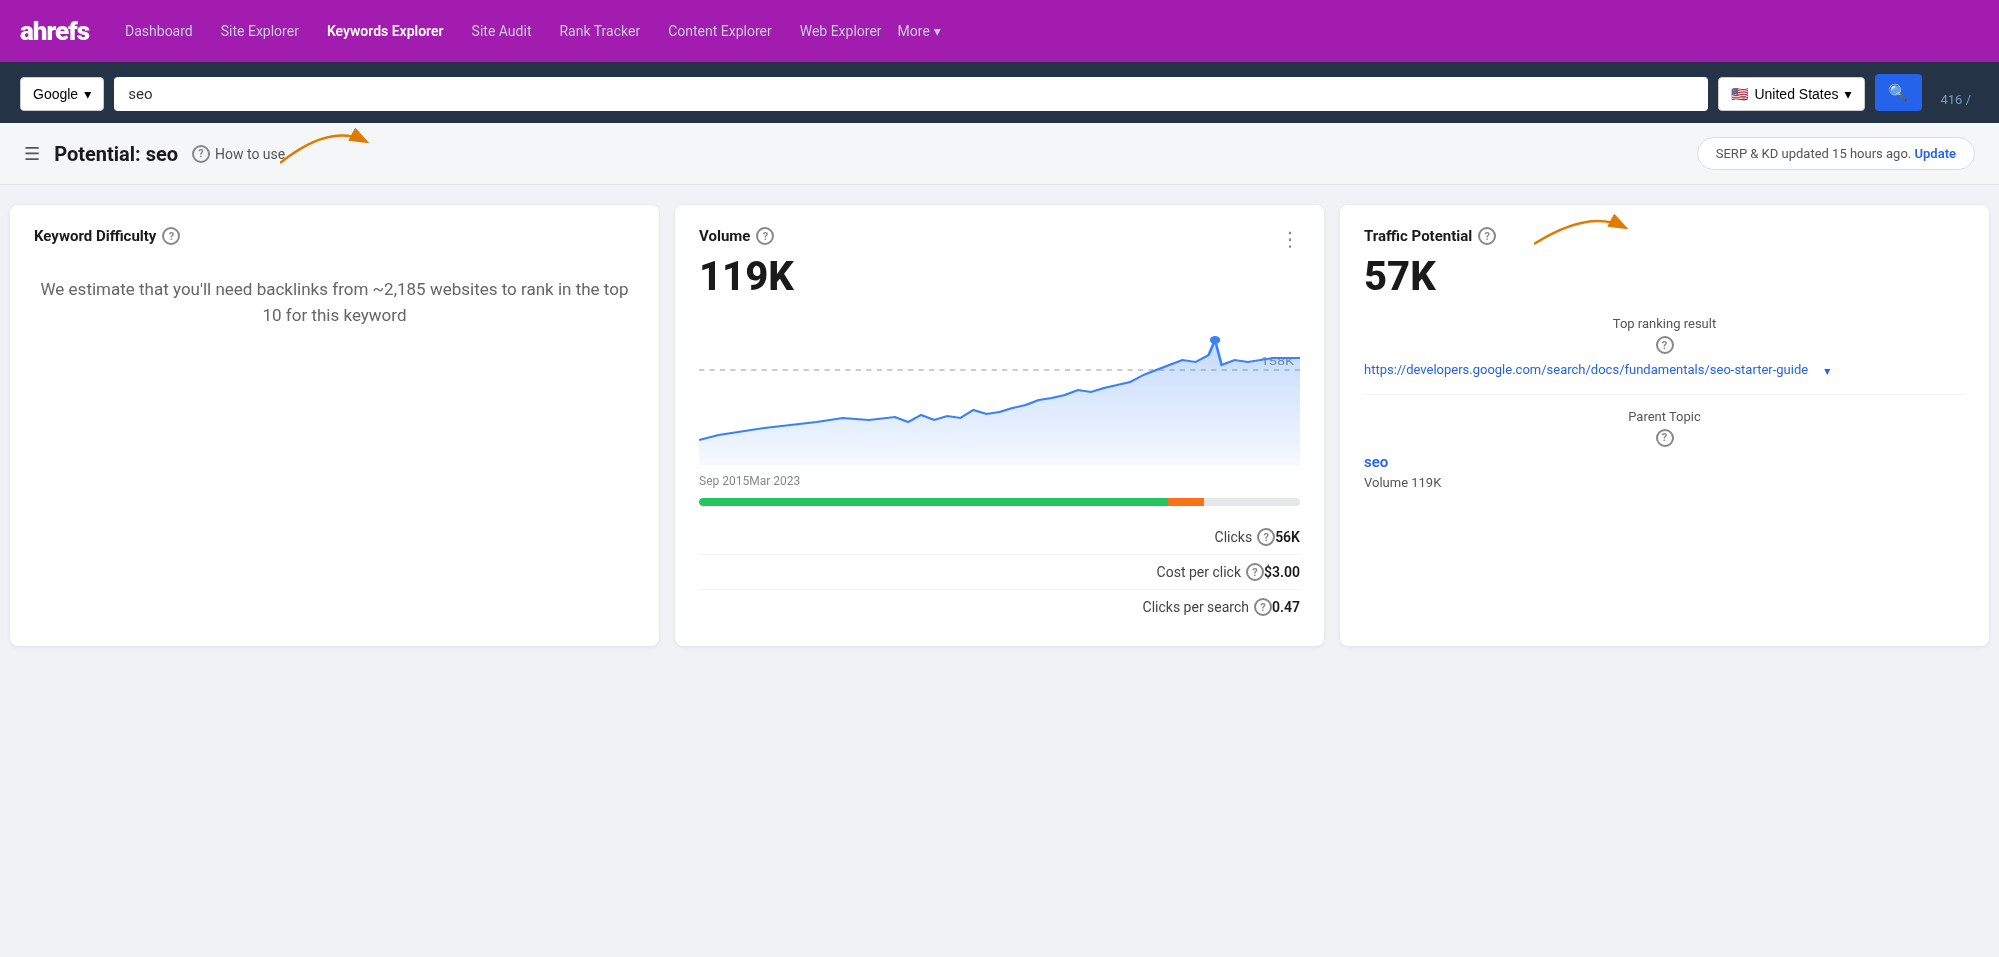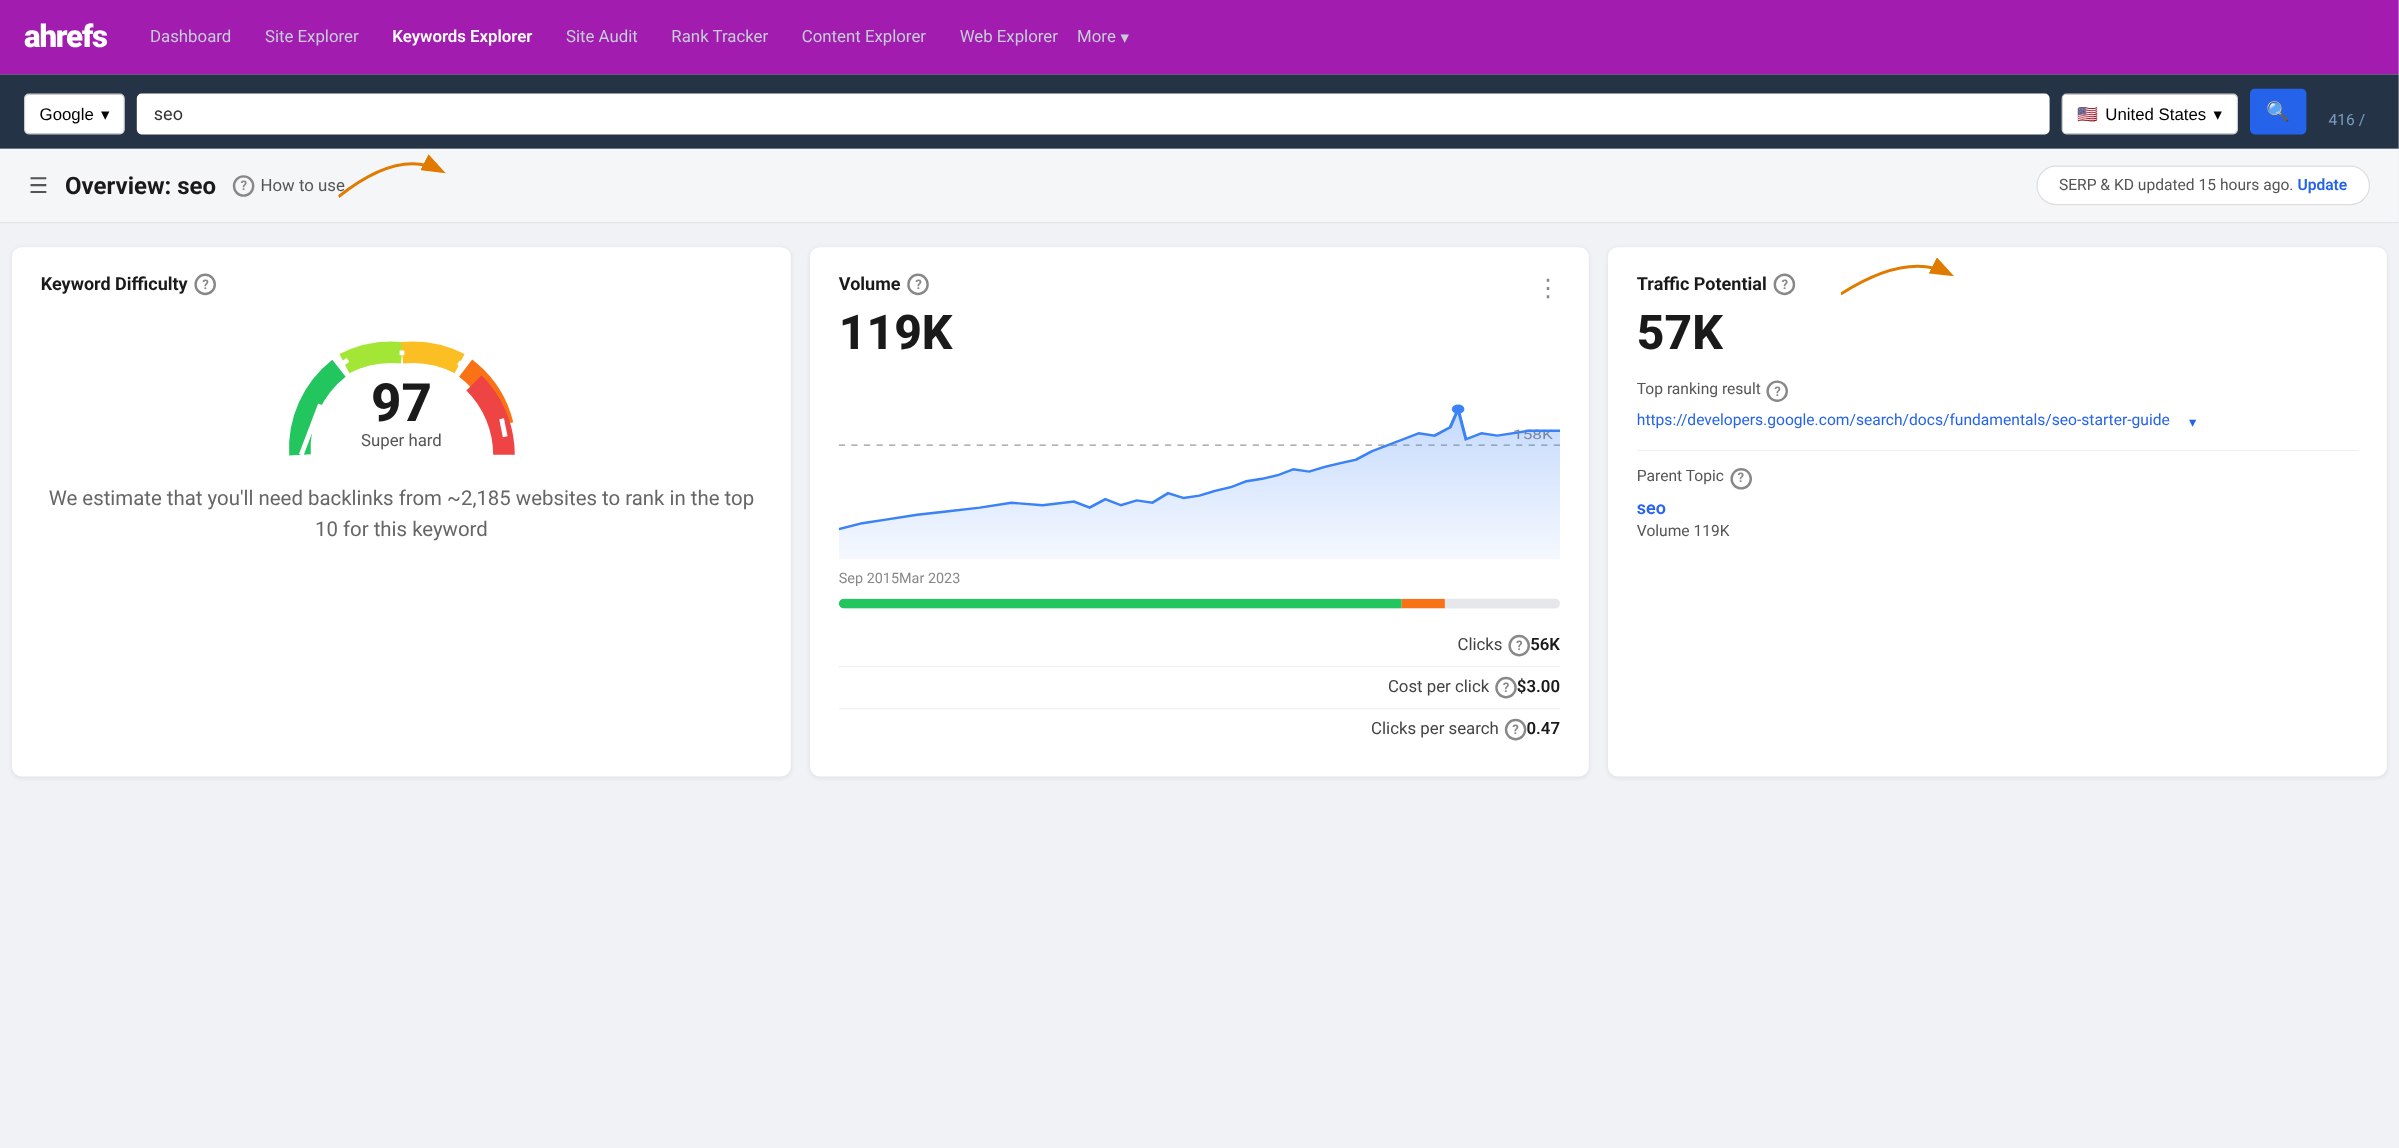--- a/index.html
+++ b/index.html
@@ -308,23 +308,24 @@
     .traffic-number {
       font-size: 40px;
       font-weight: 800;
       color: #1a1a1a;
       margin: 4px 0 16px;
     }
     .section-label {
       font-size: 13px;
       color: #555;
       display: flex;
-      align-items: flex-start;
+      align-items: center;
       gap: 5px;
       margin-bottom: 6px;
+      flex-direction: column;
     }
     .top-result-link {
       color: #2563eb;
       font-size: 13px;
       line-height: 1.5;
       word-break: break-all;
       cursor: pointer;
       display: flex;
       align-items: flex-end;
       gap: 16px;
@@ -380,21 +381,21 @@
   </button>
   <button class="search-btn">
     <span>🔍</span>
   </button>
   <span class="count-badge">416 /</span>
 </div>
 
 <div class="page-header">
   <div class="page-header-left">
     <span class="hamburger-icon">☰</span>
-    <span class="page-title">Overview: seo</span>
+    <span class="page-title">Potential: seo</span>
     <div class="how-to-use" style="position:relative;">
       <span class="info-circle">?</span>
       <span>How to use</span>
 
       <svg style="position:absolute;left:88px;top:-22px;pointer-events:none;" width="90" height="50">
         <defs>
           <marker id="arrowhead" markerWidth="8" markerHeight="6" refX="6" refY="3" orient="auto">
             <polygon points="0 0, 8 3, 0 6" fill="#e07b00"></polygon>
           </marker>
         </defs>
@@ -409,44 +410,20 @@
 </div>
 
 <div class="main-content">
 
   <div class="card">
     <div class="card-title">
       <span>Keyword Difficulty</span>
       <span class="info-circle">?</span>
     </div>
     <div class="gauge-container">
-      <div class="gauge-wrapper">
-        <svg class="gauge-svg" viewBox="0 0 220 130">
-
-          <path d="M 25,115 A 85,85 0 0,1 57.5,42.8" stroke="#22c55e" stroke-width="18" fill="none" stroke-linecap="butt"></path>
-
-          <path d="M 62,39 A 85,85 0 0,1 110,30" stroke="#a3e635" stroke-width="18" fill="none" stroke-linecap="butt"></path>
-
-          <path d="M 110,30 A 85,85 0 0,1 158,39" stroke="#fbbf24" stroke-width="18" fill="none" stroke-linecap="butt"></path>
-
-          <path d="M 163,42.8 A 85,85 0 0,1 194,90" stroke="#f97316" stroke-width="18" fill="none" stroke-linecap="butt"></path>
-
-          <path d="M 195,115 A 85,85 0 0,0 170,55" stroke="#ef4444" stroke-width="18" fill="none" stroke-linecap="butt"></path>
-
-          <line x1="26" y1="115" x2="42" y2="73" stroke="white" stroke-width="4"></line>
-          <line x1="59" y1="40" x2="65" y2="36" stroke="white" stroke-width="4"></line>
-          <line x1="108" y1="30" x2="112" y2="30" stroke="white" stroke-width="4"></line>
-          <line x1="157" y1="38" x2="163" y2="42" stroke="white" stroke-width="4"></line>
-          <line x1="193" y1="85" x2="196" y2="100" stroke="white" stroke-width="4"></line>
-        </svg>
-        <div class="gauge-value">
-          <div class="gauge-number">97</div>
-          <div class="gauge-label">Super hard</div>
-        </div>
-      </div>
       <p class="gauge-desc">We estimate that you'll need backlinks from ~2,185 websites to rank in the top 10 for this keyword</p>
     </div>
   </div>
 
   <div class="card">
     <div class="volume-header">
       <div>
         <div class="card-title">
           <span>Volume</span>
           <span class="info-circle">?</span>

